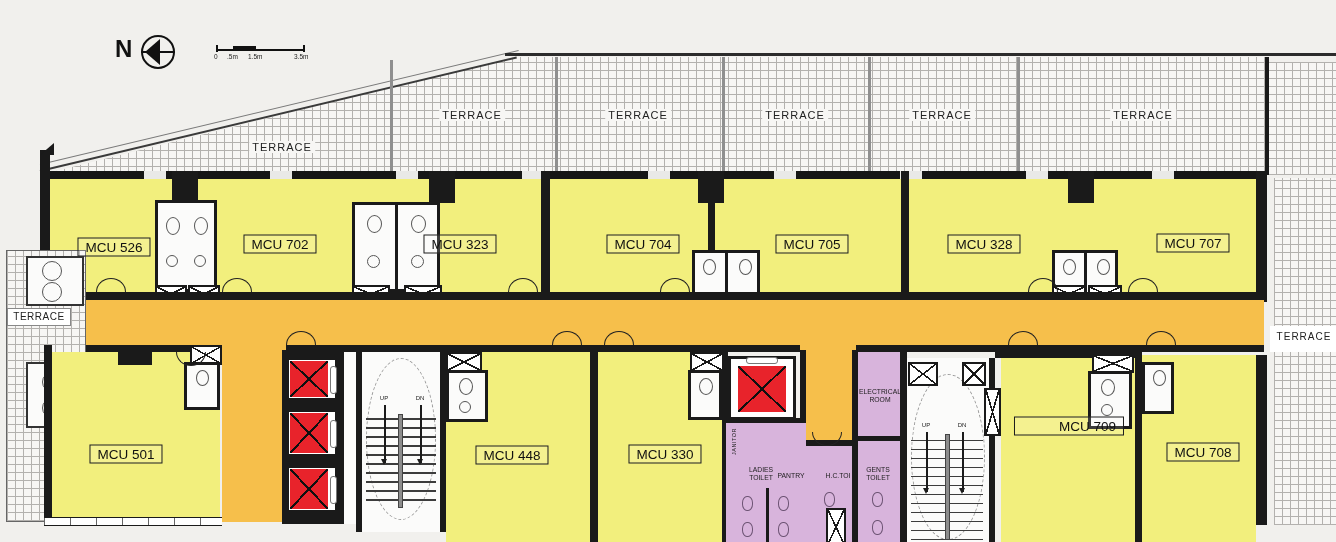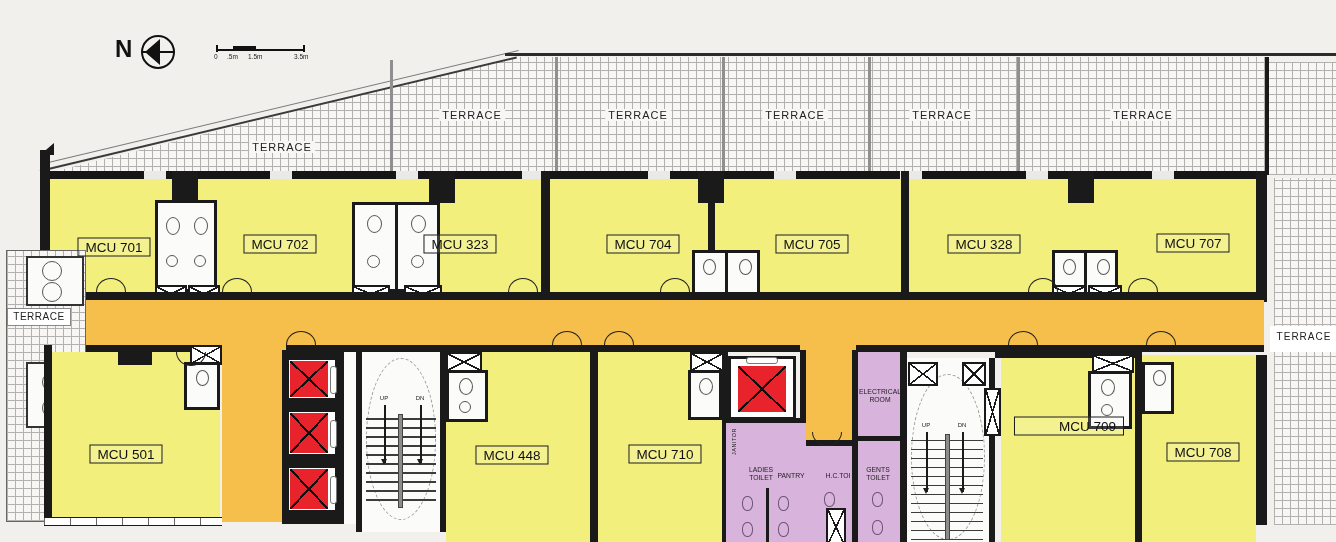--- a/index.html
+++ b/index.html
@@ -341,26 +341,26 @@
 
   <div class="yellow" style="left:1142px;top:355px;width:114px;height:187px;"></div>
   <div class="white" style="left:1142px;top:362px;width:32px;height:52px;border:3px solid var(--wall);box-sizing:border-box;">
     <span class="fix" style="left:8px;top:5px;width:11px;height:14px;"></span>
   </div>
   <div class="door-up" style="left:1146px;top:331px;">
       <span class="l"></span>
       <span class="r"></span>
     </div>
 
-  <div class="unit-label" style="left:114px;top:247px;">MCU 701</div>
+  <div class="unit-label" style="left:114px;top:247px;">MCU 526</div>
   <div class="unit-label" style="left:280px;top:244px;">MCU 702</div>
   <div class="unit-label" style="left:460px;top:244px;">MCU 323</div>
   <div class="unit-label" style="left:643px;top:244px;">MCU 704</div>
   <div class="unit-label" style="left:812px;top:244px;">MCU 705</div>
   <div class="unit-label" style="left:984px;top:244px;">MCU 328</div>
   <div class="unit-label" style="left:1193px;top:243px;">MCU 707</div>
   <div class="unit-label" style="left:1203px;top:452px;">MCU 708</div>
   <div class="unit-label" style="left:1069px;top:426px;padding-left:44px;">MCU 709</div>
-  <div class="unit-label" style="left:665px;top:454px;">MCU 710</div>
+  <div class="unit-label" style="left:665px;top:454px;">MCU 330</div>
   <div class="unit-label" style="left:512px;top:455px;">MCU 448</div>
   <div class="unit-label" style="left:126px;top:454px;">MCU 501</div>
 
 </div>
 
 </body></html>

